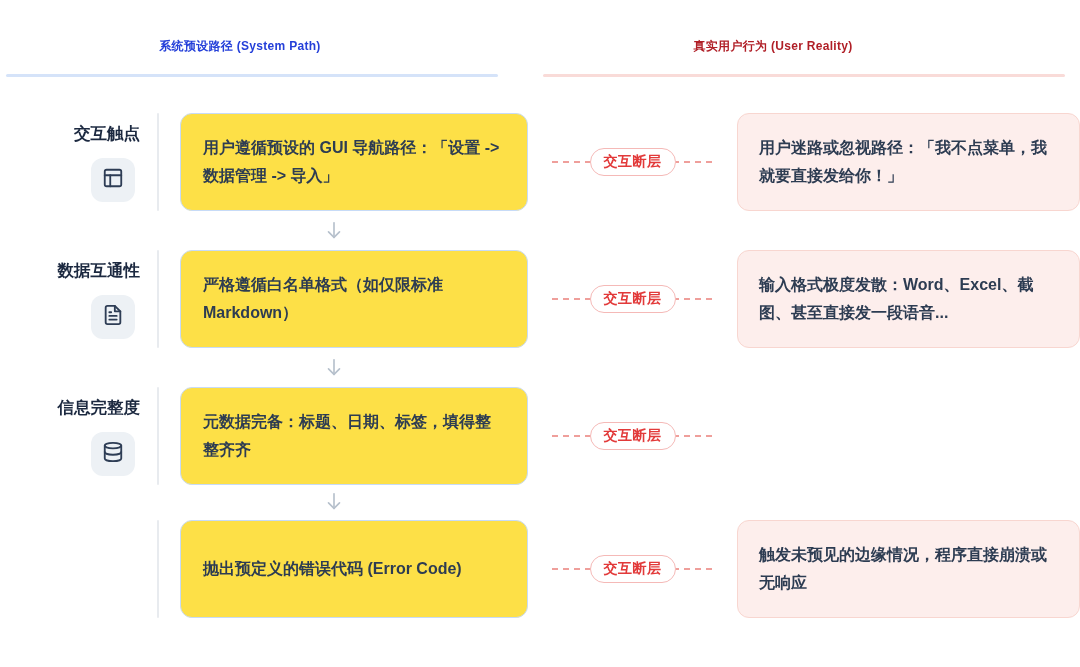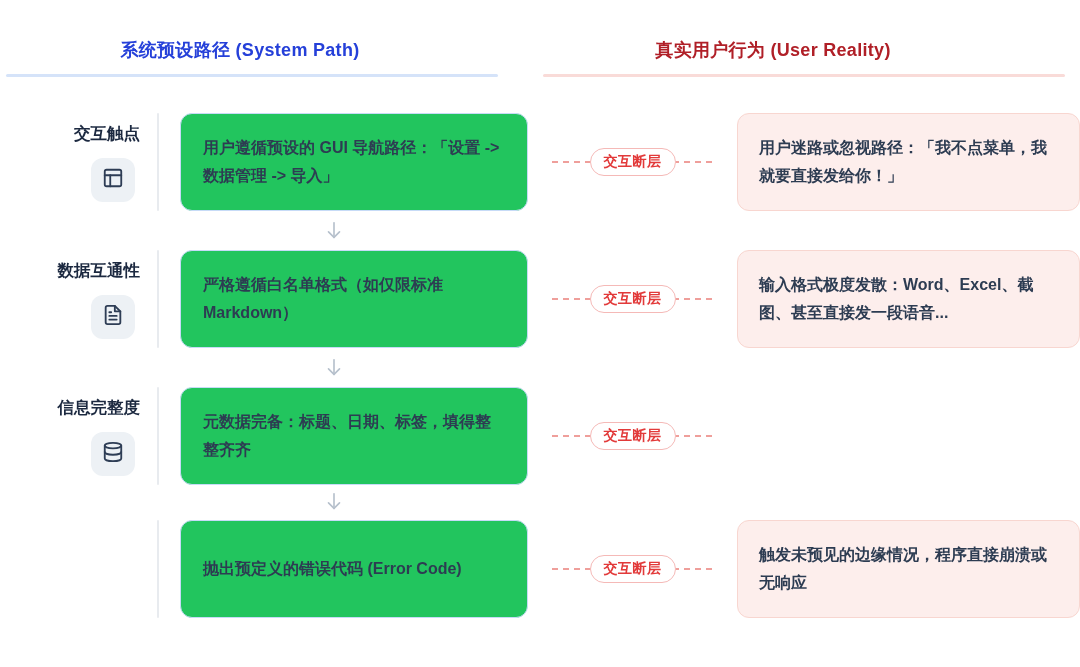--- a/index.html
+++ b/index.html
@@ -1,38 +1,38 @@
 <!DOCTYPE html>
 <html><head>
 <meta charset="utf-8">
 <style>
   html,body{margin:0;padding:0;background:#fff;}
   .stage{
     position:relative;width:1080px;height:667px;background:#ffffff;overflow:hidden;
     font-family:"Liberation Sans","DejaVu Sans",sans-serif;
   }
   
-  .hdr{position:absolute;top:38px;font-size:18px;font-weight:700;text-align:center;letter-spacing:.3px;}
+  .hdr{position:absolute;top:38px;font-size:12px;font-weight:700;text-align:center;letter-spacing:.3px;}
   .hdr-left{left:0;width:480px;color:#2540d9;}
   .hdr-right{left:523px;width:500px;color:#b01f27;}
   .rule{position:absolute;top:74px;height:3px;border-radius:2px;}
   .rule-left{left:6px;width:492px;background:#d5e3f9;}
   .rule-right{left:543px;width:522px;background:#f9dbd8;}
   
   .row{position:absolute;left:0;width:980px;height:98px;margin-left:20px;}
   .label-cell{position:absolute;left:0;top:0;width:120px;height:100%;
     display:flex;flex-direction:column;align-items:flex-end;}
   .label-title{margin-top:10px;font-size:16.5px;font-weight:700;color:#1c2940;white-space:nowrap;}
   .icon-badge{margin-top:13px;margin-right:5px;width:44px;height:44px;border-radius:12px;
     background:#edf1f5;display:flex;align-items:center;justify-content:center;}
   .icon-badge svg{stroke:#2e3d55;fill:none;stroke-width:2;stroke-linecap:round;stroke-linejoin:round;}
   .vdivider{position:absolute;left:137px;top:0;bottom:0;width:2px;background:#e8ebef;border-radius:1px;}
   .box{position:absolute;top:0;height:100%;box-sizing:border-box;border-radius:12px;
     display:flex;align-items:center;font-size:16px;font-weight:700;line-height:1.78;}
-  .sys-box{left:160px;width:348px;background:#22c55e;border:1px solid #c7dbf7;
+  .sys-box{left:160px;width:348px;background:#fde047;border:1px solid #c7dbf7;
     padding:0 22px;color:#2d3c52;}
   .real-box{left:717px;width:343px;background:#fdeeec;border:1px solid #f8d6d0;
     padding:16px 21px;color:#2d3c52;}
   
   .connector{position:absolute;left:508px;width:209px;top:0;height:100%;
     display:flex;align-items:center;justify-content:center;text-align:center;}
   .dash{position:absolute;left:24px;right:22px;top:50%;height:2px;margin-top:-1px;
     background:repeating-linear-gradient(90deg,#ef9f9b 0 6px,transparent 6px 11px);}
   .pill{position:relative;background:#ffffff;border:1.5px solid #f5b9b7;border-radius:999px;
     padding:4px 13px;font-size:14px;font-weight:700;color:#e23a3a;letter-spacing:.5px;white-space:nowrap;}

